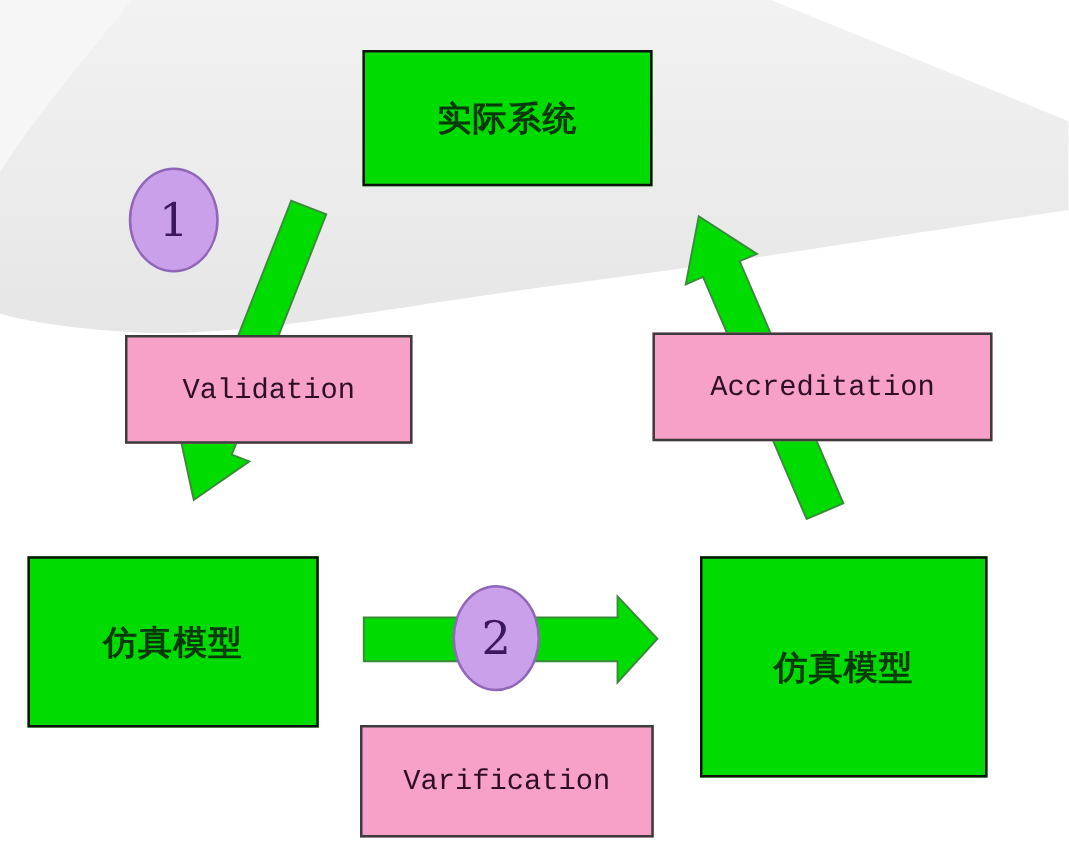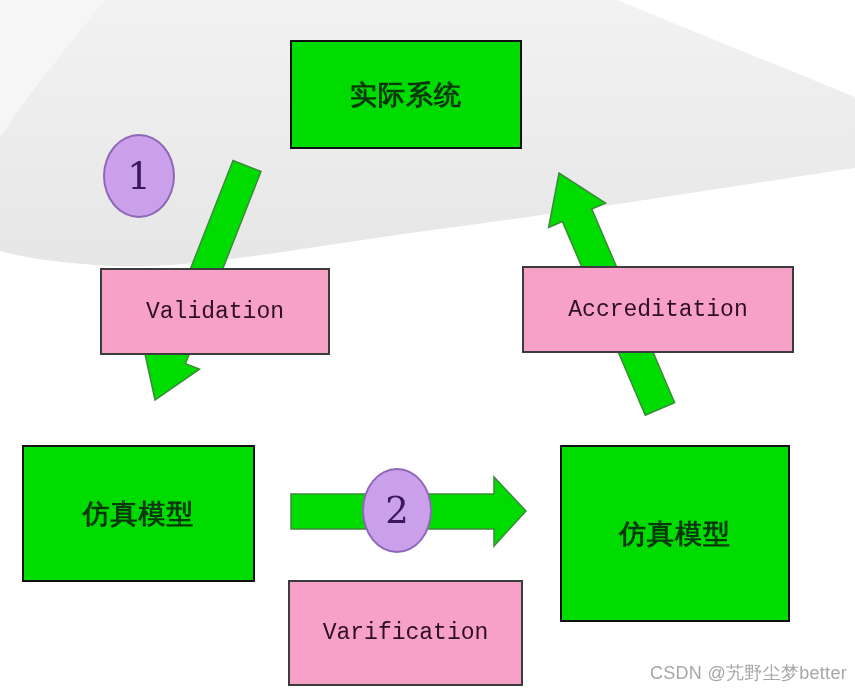--- a/index.html
+++ b/index.html
@@ -28,21 +28,21 @@
   .node.pink .label {
     color:#2e0d26; font-family:"Liberation Mono","DejaVu Sans Mono",monospace;
     font-size:23px; font-weight:400; letter-spacing:0px; white-space:nowrap;
   }
 
   #node-actual       { left:290px; top:40px;  width:232px; height:109px; }
   #node-validation   { left:100px; top:268px; width:230px; height:87px;justify-content:center; }
   #node-accreditation{ left:522px; top:266px; width:272px; height:87px; }
   #node-system       { left:22px;  top:445px; width:233px; height:137px; }
   #node-simulation   { left:560px; top:445px; width:230px; height:177px; }
-  #node-varification { left:288px; top:580px; width:235px; height:106px; }
+  #node-varification { left:288px; top:580px; width:235px; height:90px; }
 
   .badge {
     position:absolute; box-sizing:border-box;
     background:#C9A0E9; border:2px solid #8F66B8; border-radius:50%;
     display:flex; align-items:center; justify-content:center;
   }
   .badge .num {
     color:#3C1660; font-family:"DejaVu Serif","Liberation Serif",serif;
     font-size:37px; font-weight:400; line-height:1;
   }
@@ -102,15 +102,14 @@
     <span class="label">Varification</span>
   </div>
 
   <div class="badge" id="badge-1">
     <span class="num">1</span>
   </div>
   <div class="badge" id="badge-2">
     <span class="num">2</span>
   </div>
 
-  <div class="watermark">CSDN @艽野尘梦better</div>
 
 </div>
 
 </body></html>

